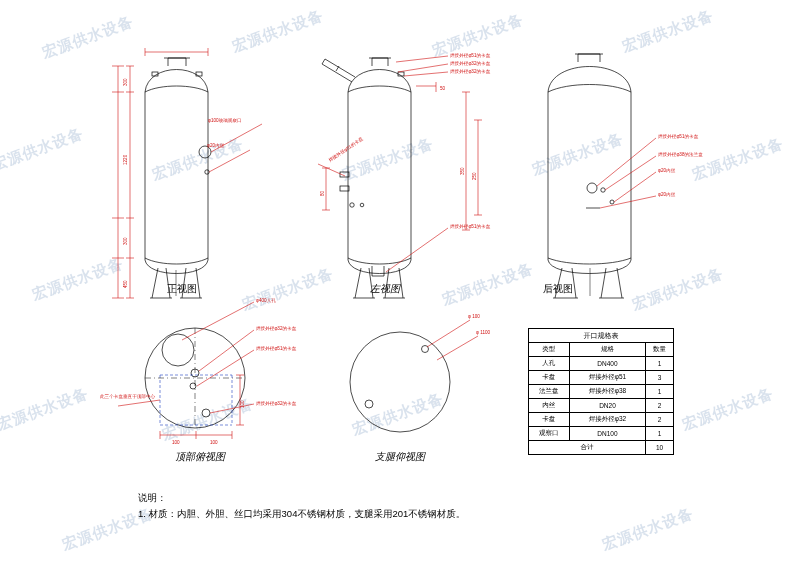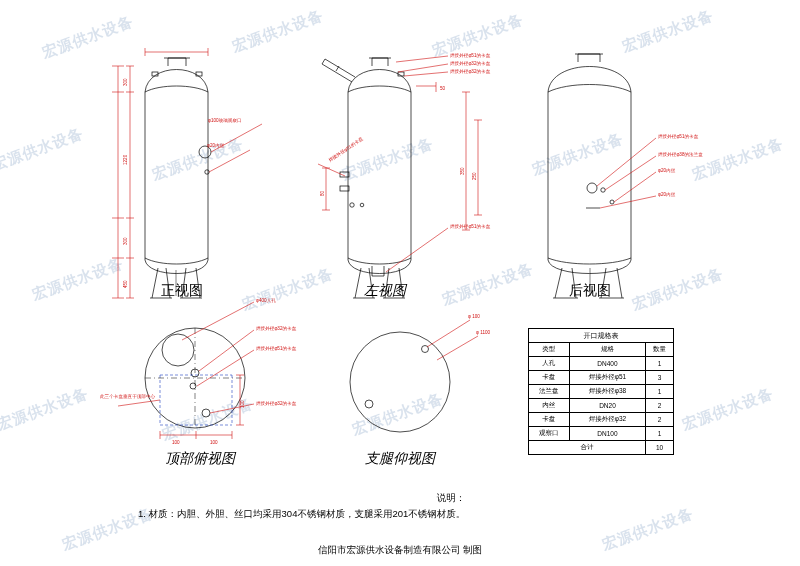--- a/index.html
+++ b/index.html
@@ -39,33 +39,32 @@
     left: 0;
     width: 800px;
     text-align: center;
     font-size: 15px;
     font-weight: bold;
     letter-spacing: 6px;
     color: #000;
   }
   .viewlabel {
     position: absolute;
-    font-size: 14px;
+    font-size: 10px;
     color: #000;
     text-align: center;
     white-space: nowrap;
   }
   .notes {
     position: absolute;
     left: 138px;
     top: 490px;
     font-size: 9.5px;
     line-height: 16px;
     color: #000;
-    text-align: right;
   }
   .footer {
     position: absolute;
     left: 0;
     top: 544px;
     width: 800px;
     text-align: center;
     font-size: 9.5px;
     color: #000;
   }
@@ -285,21 +284,21 @@
       <path class="rdline" d="M427 347 L470 320"></path>
       <text class="rtxt" x="468" y="318">φ 100</text>
       <path class="rdline" d="M437 360 L478 336"></path>
       <text class="rtxt" x="476" y="334">φ 1100</text>
     </g>
 
   </svg>
 
   <div class="viewlabel" style="left:152px; top:282px; width:60px;">正视图</div>
   <div class="viewlabel" style="left:355px; top:282px; width:60px;font-style:italic;">左视图</div>
-  <div class="viewlabel" style="left:560px; top:282px; width:60px;">后视图</div>
+  <div class="viewlabel" style="left:528px; top:282px; width:60px;">后视图</div>
   <div class="viewlabel" style="left:165px; top:450px; width:70px;font-style:italic;">顶部俯视图</div>
   <div class="viewlabel" style="left:365px; top:450px; width:70px;font-style:italic;">支腿仰视图</div>
 
   <table class="tbl">
     <tbody id="table-body">
         <tr>
           <td colspan="3" class="cap">开口规格表</td>
         </tr>
         <tr>
           <th>类型</th>
@@ -341,15 +340,14 @@
           <td>10</td>
         </tr>
       </tbody>
   </table>
 
   <div class="notes">
     <div>说明：</div>
     <div>1. 材质：内胆、外胆、丝口均采用304不锈钢材质，支腿采用201不锈钢材质。</div>
   </div>
 
-  <div class="footer">信阳市宏源供水设备制造有限公司  制图</div>
 
 </div>
 
 </body></html>

